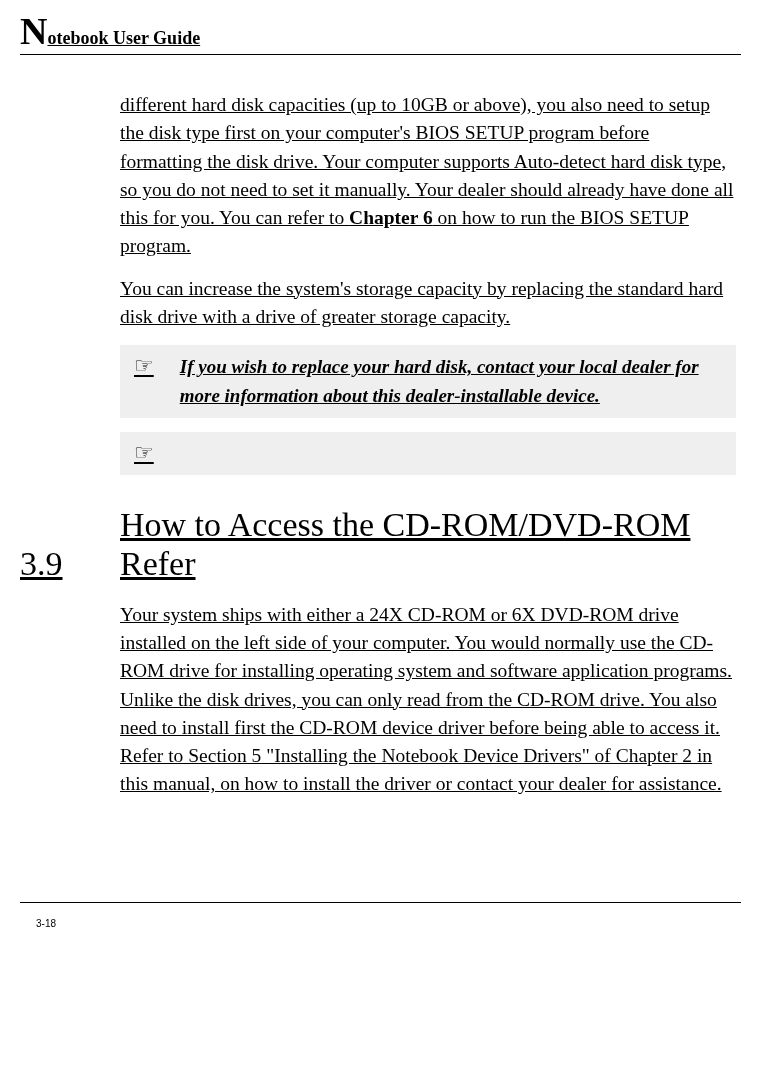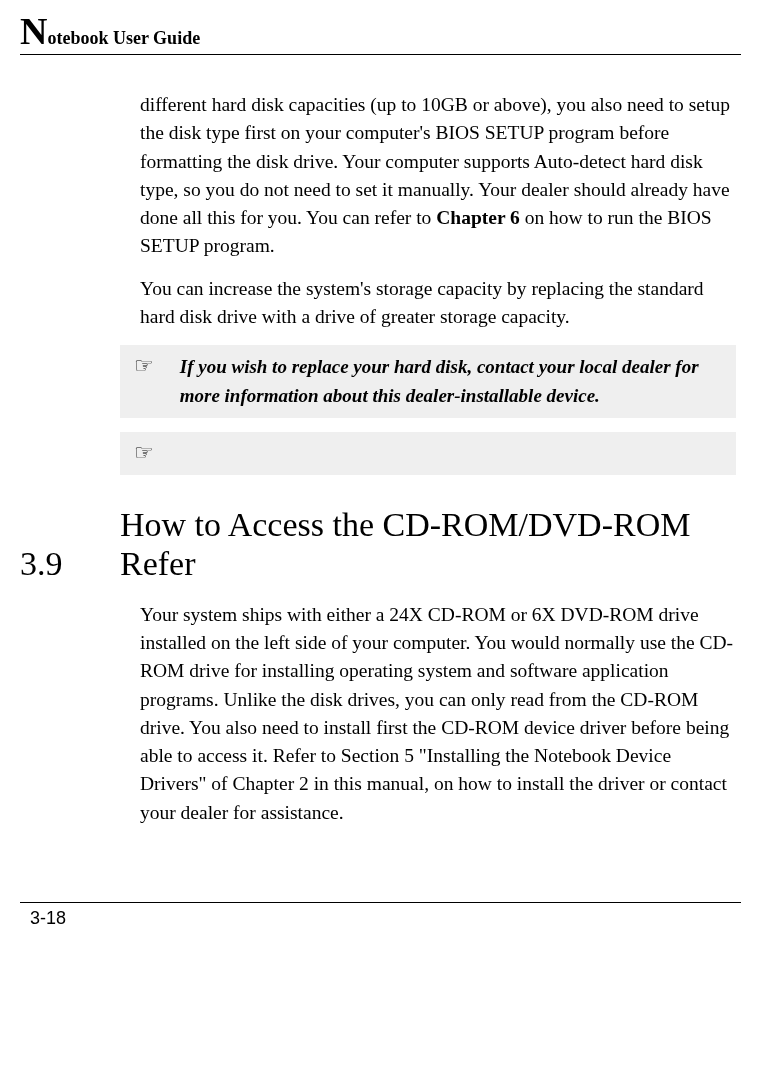--- a/index.html
+++ b/index.html
@@ -1,32 +1,32 @@
 <!DOCTYPE html>
 <html><head>
 <meta charset="utf-8">
 <style>
   * { margin: 0; padding: 0; box-sizing: border-box; }
   html, body { width: 761px; height: 1079px; background: #fff; font-family: Georgia, "Times New Roman", serif; color: #000; }
-  .page { width: 761px; height: 951px; position: relative; padding: 0 20px; }
+  .page { width: 761px; height: 951px; position: relative; padding: 0 20px; text-decoration: underline; }
   .header { padding-top: 12px; }
   .dropcap { font-family: Georgia, serif; font-size: 38px; font-weight: bold; line-height: 1; display: inline-block; vertical-align: baseline; }
   .header-rest { font-family: Georgia, serif; font-size: 18px; font-weight: bold; }
   .hr-top { border: none; border-top: 1.5px solid #000; margin-top: 4px; }
   .content { margin-left: 100px; margin-right: 5px; margin-top: 36px; }
-  .para { font-size: 19.5px; line-height: 1.45; margin-bottom: 14px; margin-left: 20px; }
+  .para { font-size: 19.5px; line-height: 1.45; margin-bottom: 14px; }
   .chapref { font-weight: bold; }
   .note-box { background: #efefef; margin-bottom: 14px; padding: 8px 10px 8px 14px; display: flex; align-items: flex-start; }
   .note-icon { font-size: 22px; line-height: 1.2; margin-right: 10px; flex: 0 0 auto; }
   .note-text { font-size: 19px; font-style: italic; font-weight: bold; line-height: 1.5; margin-left: 16px; }
   .section-row { display: flex; align-items: flex-end; margin-top: 30px; margin-bottom: 18px; margin-left: -100px; }
   .section-num { font-size: 34px; font-family: Georgia, serif; width: 100px; flex: 0 0 100px; text-align: left; padding-left: 0; }
   .section-title { font-size: 34px; font-family: Georgia, serif; line-height: 1.15; flex: 1; }
   .hr-bottom { position: absolute; left: 20px; right: 20px; bottom: 48px; border: none; border-top: 1px solid #000; }
-  .pagenum { position: absolute; left: 30px; bottom: 22px; font-size: 18px; font-family: Arial, sans-serif; }
+  .pagenum { position: absolute; left: 36px; bottom: 22px; font-size: 10px; font-family: Arial, sans-serif; }
 </style>
 </head>
 <body>
 
 <div class="page">
 
   <div class="header">
     <span class="dropcap">N</span><span class="header-rest">otebook User Guide</span>
     <hr class="hr-top">
   </div>

